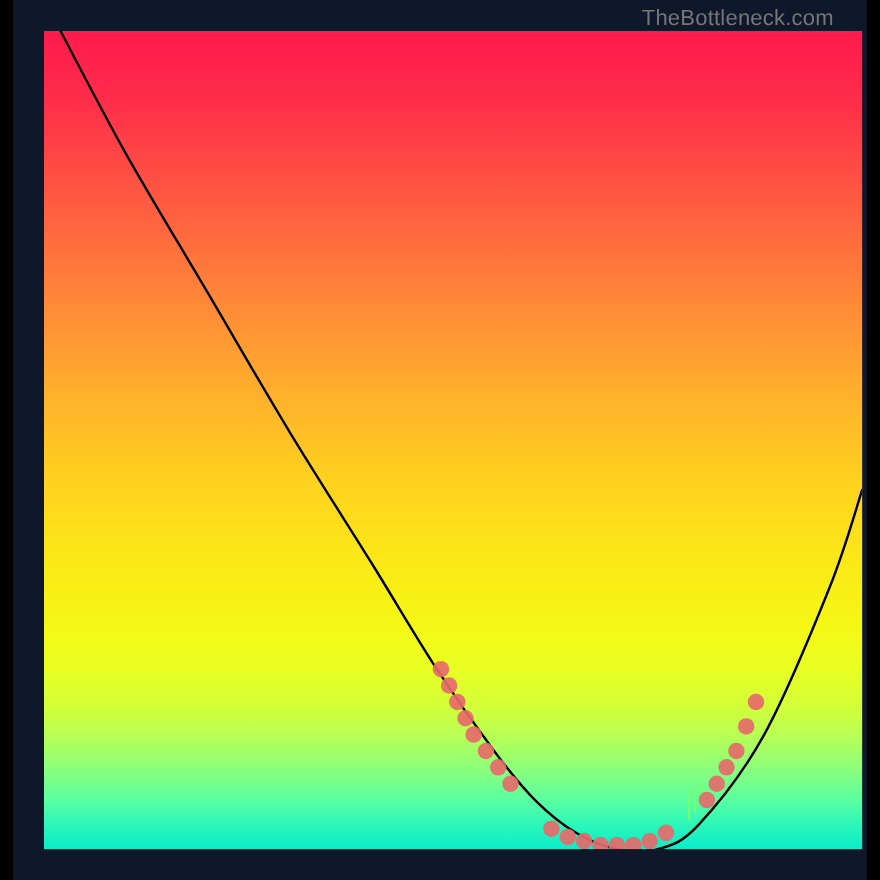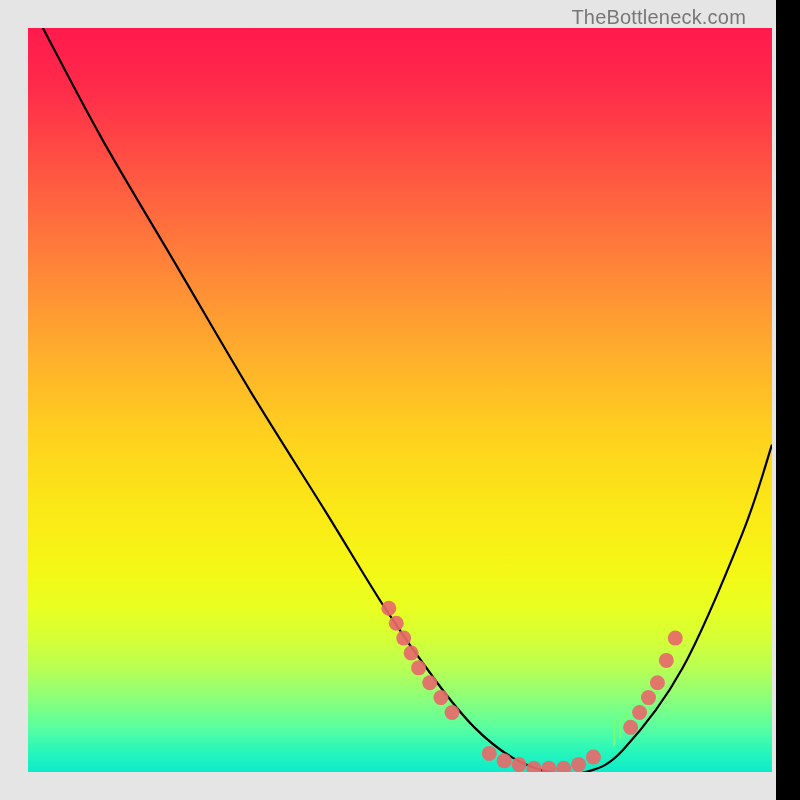--- a/index.html
+++ b/index.html
@@ -6,25 +6,25 @@
     margin: 0;
     padding: 0;
     width: 800px;
     height: 800px;
     overflow: hidden;
     background: #000;
     font-family: Arial, Helvetica, sans-serif;
   }
   .frame {
     position: absolute;
-    left: 0;
+    left: 12px;
     top: 0;
     width: 776px;
     height: 800px;
-    background: #e5e5e5;
+    background: #0f172a;
   }
   .plot-area {
     position: absolute;
     left: 28px;
     top: 28px;
     width: 744px;
     height: 744px;
     overflow: hidden;
   }
   .gradient {

